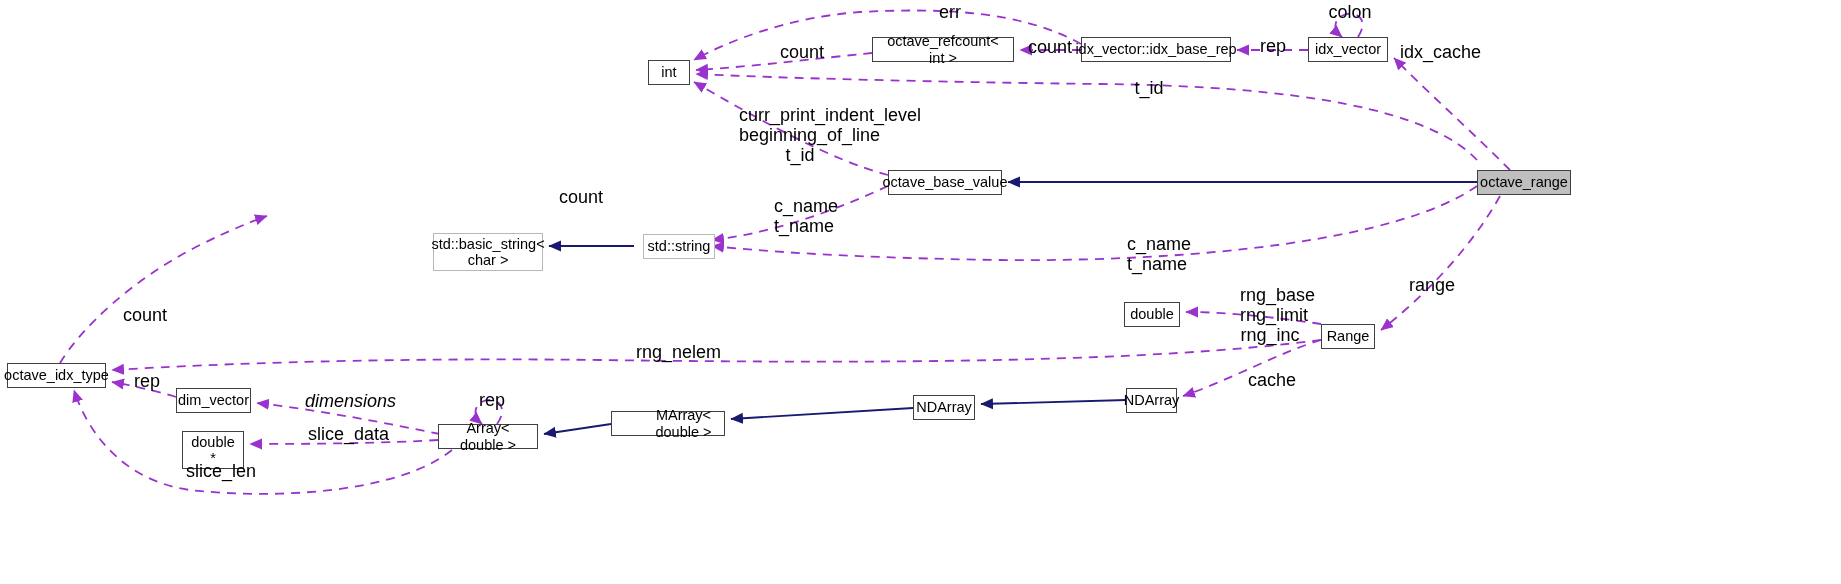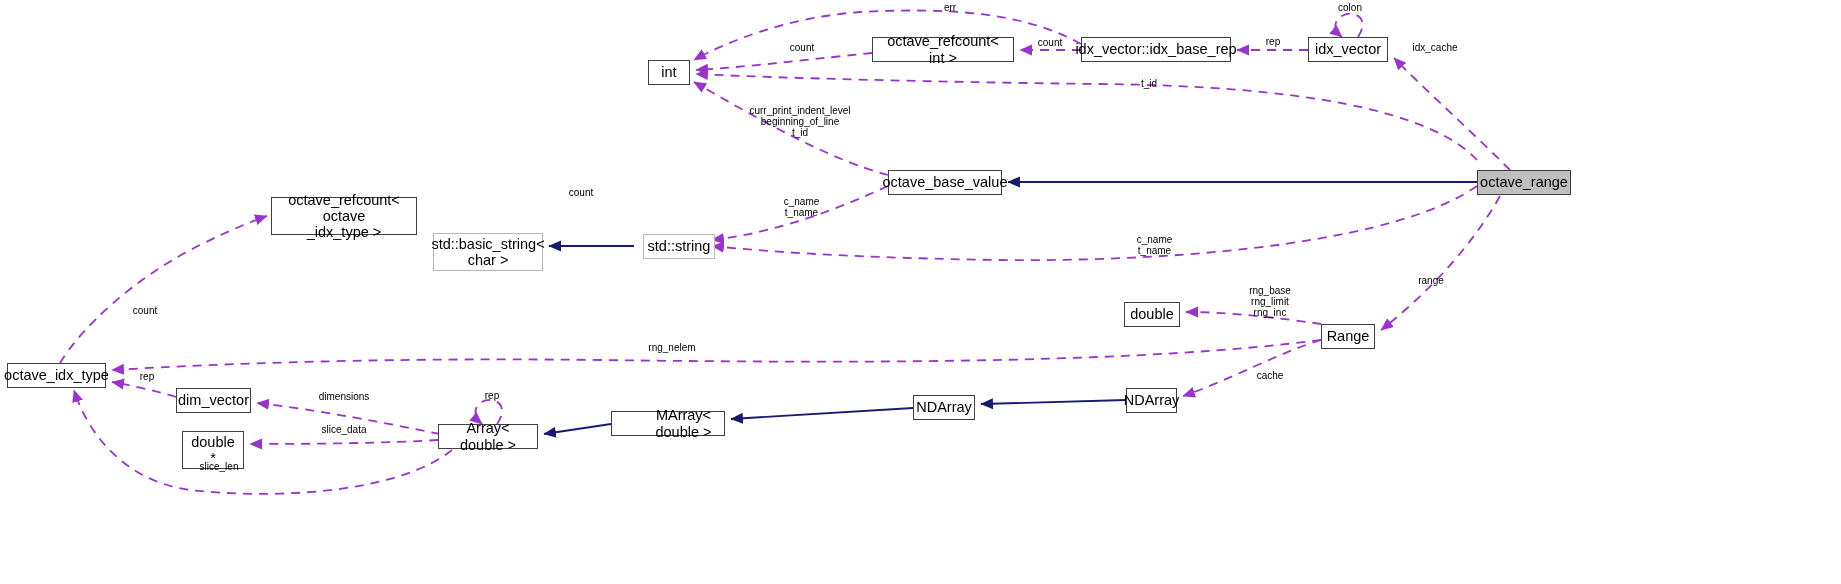--- a/index.html
+++ b/index.html
@@ -42,21 +42,21 @@
   }
   .node.thin {
     border: 1px solid #b8b8b8;
   }
   .node.highlight {
     background: #bfbfbf;
     border: 1px solid #404040;
   }
   .edge-label {
     position: absolute;
-    font-size: 10px;
+    font-size: 18px;
     line-height: 1.12;
     color: #000000;
     text-align: center;
     white-space: pre-line;
     z-index: 6;
   }
 </style>
 </head>
 <body>
 
@@ -134,22 +134,20 @@
   <div class="node" style="left:872px; top:37px; width:142px; height:25px;">octave_refcount&lt; int &gt;</div>
 
   <div class="node" style="left:1081px; top:37px; width:150px; height:25px;">idx_vector::idx_base_rep</div>
 
   <div class="node" style="left:1308px; top:37px; width:80px; height:25px;">idx_vector</div>
 
   <div class="node" style="left:888px; top:170px; width:114px; height:25px;">octave_base_value</div>
 
   <div class="node highlight" style="left:1477px; top:170px; width:94px; height:25px;">octave_range</div>
 
-  <div class="node" style="left:271px; top:197px; width:146px; height:38px;">octave_refcount&lt; octave
-_idx_type &gt;</div>
 
   <div class="node thin" style="left:433px; top:233px; width:110px; height:38px;">std::basic_string&lt;
 char &gt;</div>
 
   <div class="node thin" style="left:634px; top:234px; width:72px; height:25px;margin-left:9px;">std::string</div>
 
   <div class="node" style="left:1124px; top:302px; width:56px; height:25px;">double</div>
 
   <div class="node" style="left:1321px; top:324px; width:54px; height:25px;">Range</div>
 
@@ -200,21 +198,21 @@
 rng_inc</div>
 
   <div class="edge-label" style="left:122px; top:305px; width:46px;">count</div>
 
   <div class="edge-label" style="left:636px; top:342px; width:72px;">rng_nelem</div>
 
   <div class="edge-label" style="left:1248px; top:370px; width:44px;">cache</div>
 
   <div class="edge-label" style="left:132px; top:371px; width:30px;">rep</div>
 
-  <div class="edge-label" style="left:305px; top:391px; width:78px;">dimensions</div>
+  <div class="edge-label" style="left:305px; top:391px; width:78px;font-style:italic;">dimensions</div>
 
   <div class="edge-label" style="left:477px; top:390px; width:30px;">rep</div>
 
   <div class="edge-label" style="left:308px; top:424px; width:72px;">slice_data</div>
 
   <div class="edge-label" style="left:186px; top:461px; width:66px;">slice_len</div>
 
 </div>
 
 </body></html>

